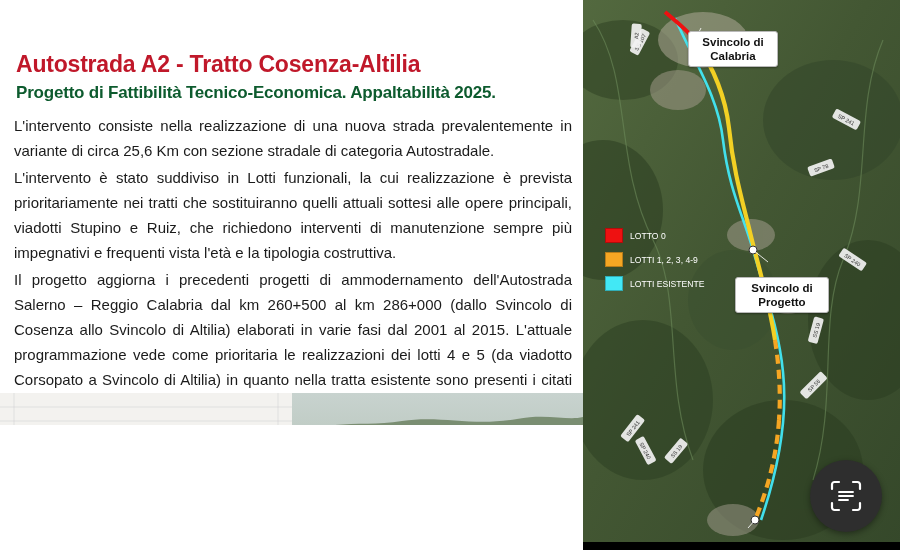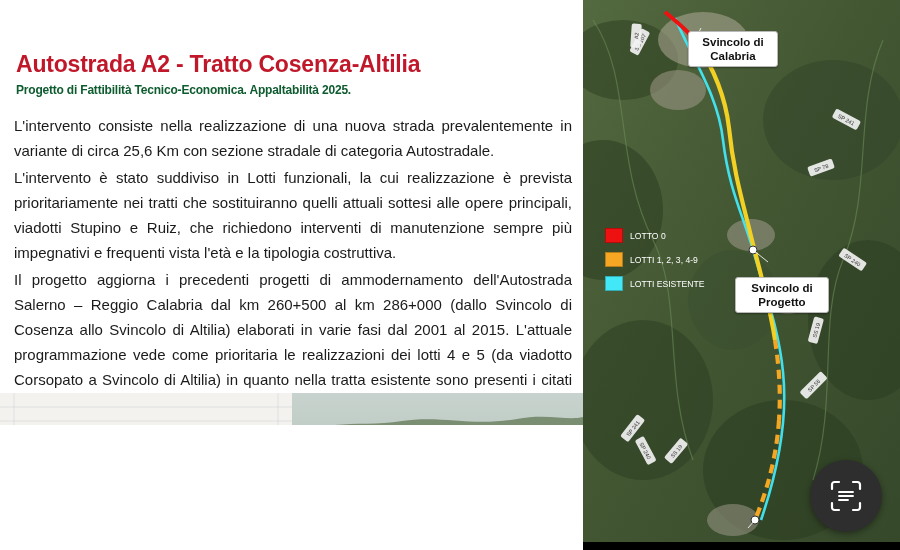--- a/index.html
+++ b/index.html
@@ -39,21 +39,21 @@
     font-size: 23px;
     font-weight: bold;
     color: #c0182a;
     letter-spacing: -0.2px;
   }
   .subtitle {
     position: absolute;
     left: 16px;
     top: 58px;
     width: 560px;
-    font-size: 12px;
+    font-size: 17px;
     font-weight: bold;
     color: #0d5b2e;
     letter-spacing: -0.2px;
   }
   .body-text {
     position: absolute;
     left: 14px;
     top: 88px;
     width: 558px;
     font-size: 15px;

